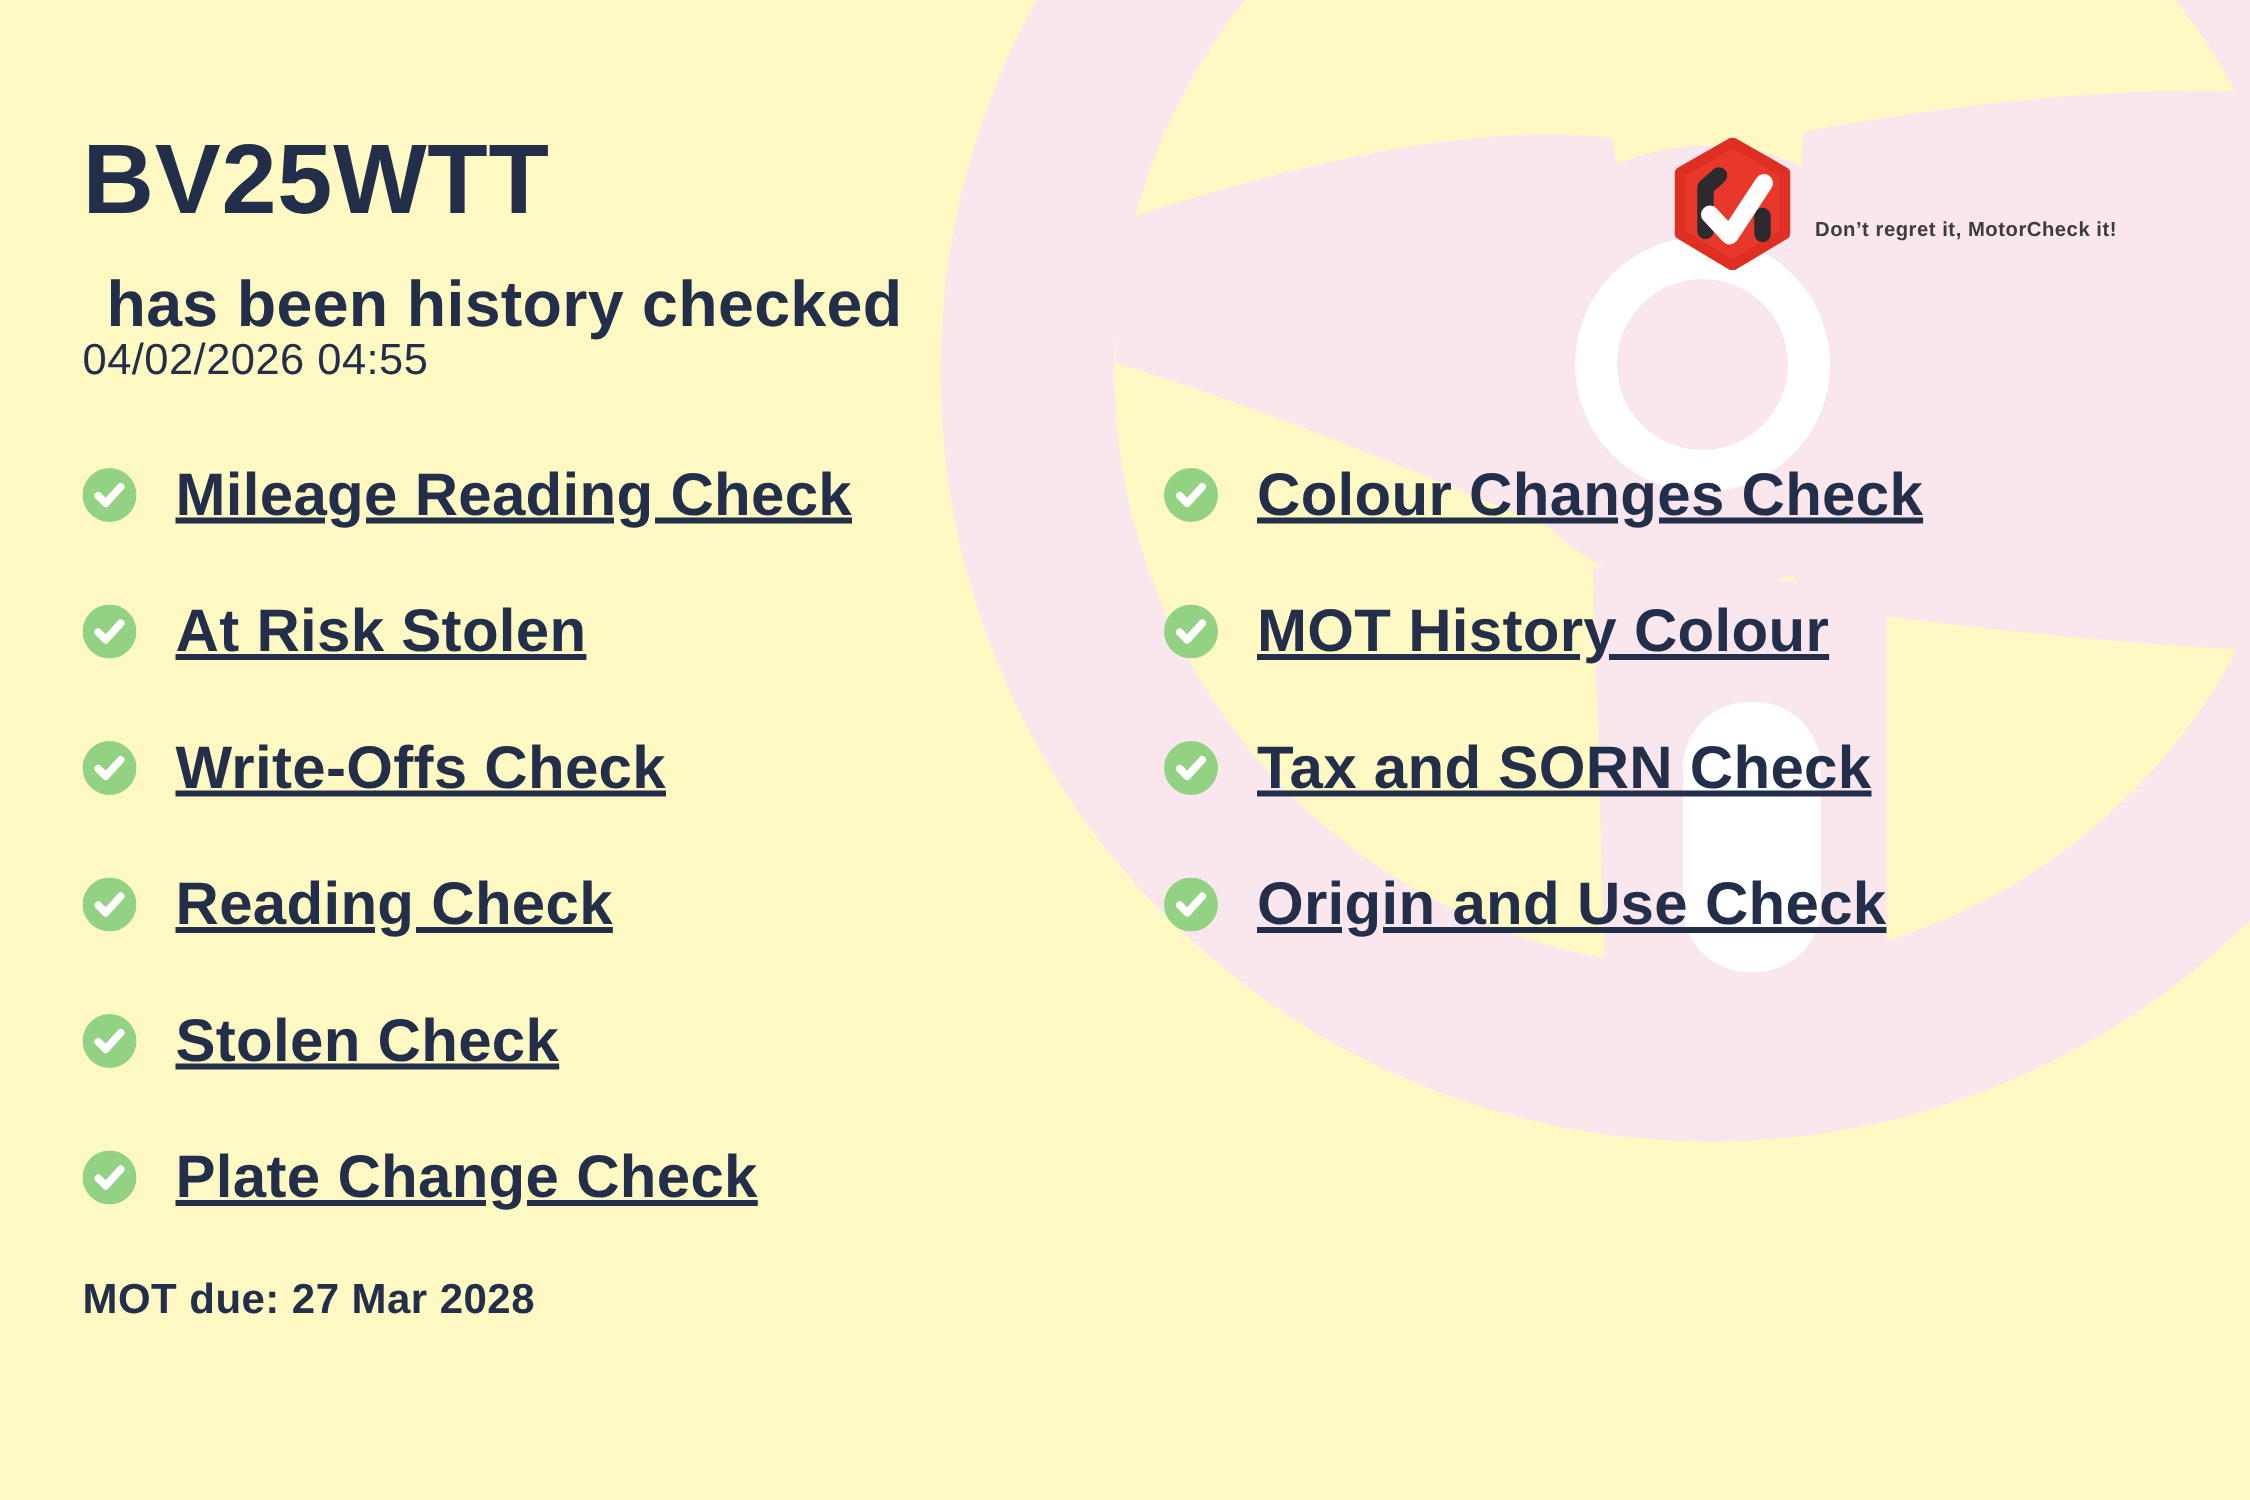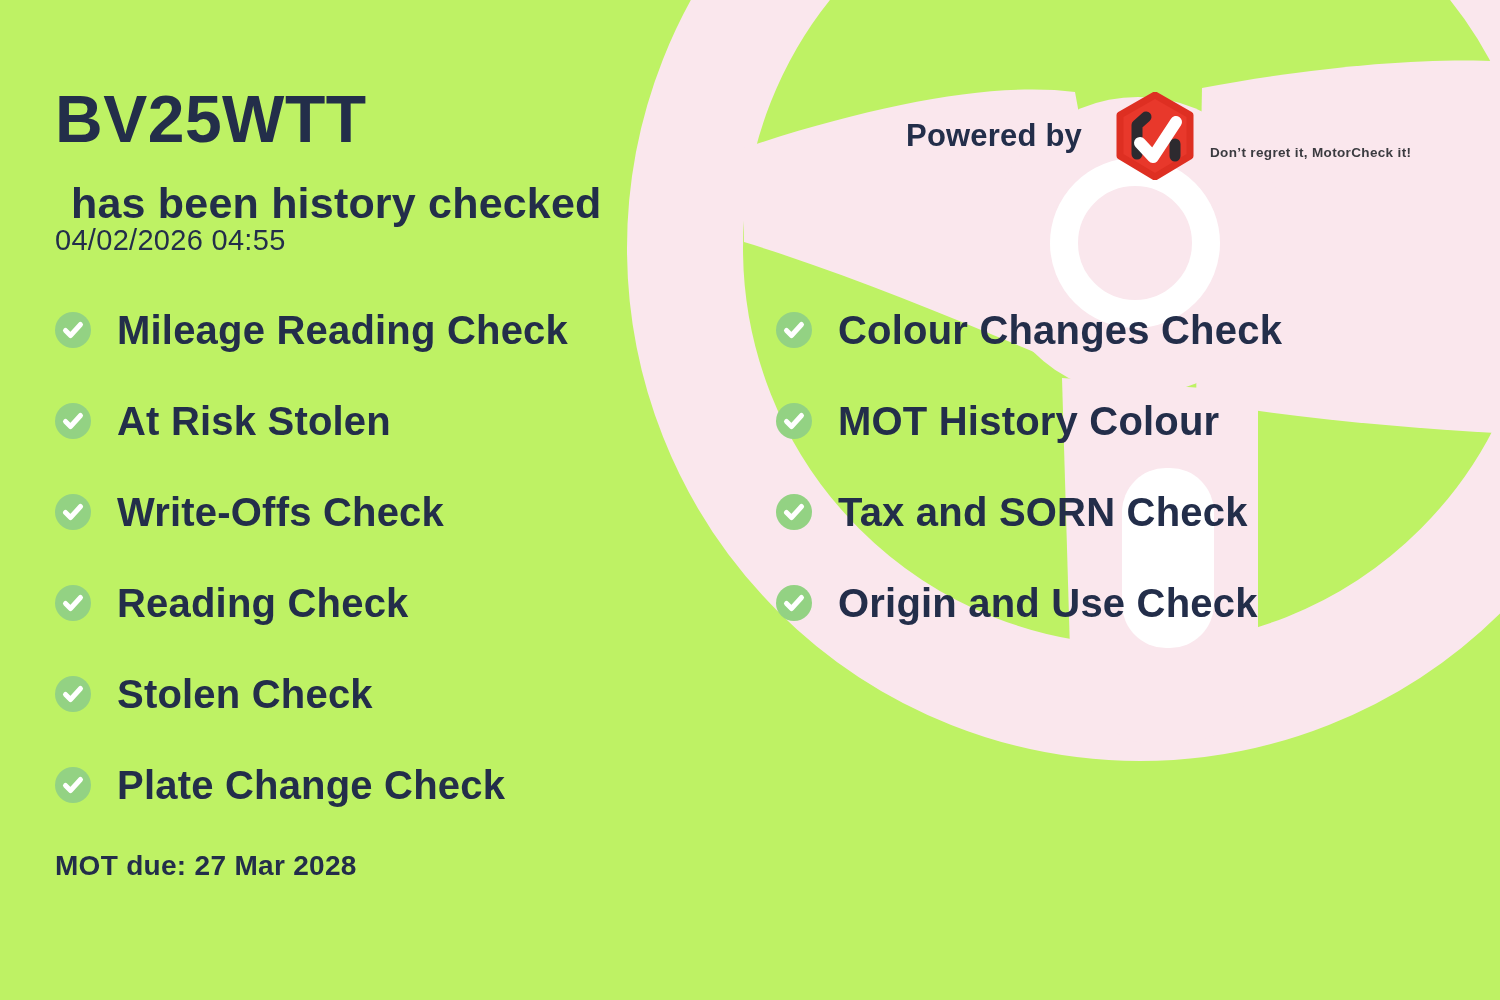--- a/index.html
+++ b/index.html
@@ -1,37 +1,37 @@
 <!DOCTYPE html>
 <html><head>
 <meta charset="utf-8">
 <style>
   html,body{margin:0;padding:0;background:#ffffff;}
   .canvas{
     position:relative;width:1500px;height:1000px;overflow:hidden;
-    background:#bef264;
+    background:#fef9c3;
     font-family:"Liberation Sans","DejaVu Sans",sans-serif;
     color:#232e4a;
   }
   .bg{position:absolute;left:0;top:0;z-index:0;}
   .fg{position:absolute;z-index:1;}
 
   .title{left:55px;top:86px;font-size:66px;font-weight:700;letter-spacing:0.5px;line-height:1;margin:0;}
   .subtitle{left:55px;top:166px;font-size:43px;font-weight:700;letter-spacing:0.2px;line-height:1;margin:16px;}
   .timestamp{left:55px;top:226px;font-size:29px;font-weight:400;letter-spacing:0.3px;line-height:1;}
   .mot-due{left:55px;top:852px;font-size:28px;font-weight:700;letter-spacing:0.3px;line-height:1;}
 
   .powered-by{left:860px;top:120px;width:222px;text-align:right;font-size:31px;font-weight:700;letter-spacing:0.2px;line-height:1;}
   .logo-hex{left:1111px;top:92px;}
   .brand-name{left:1207px;top:101px;font-size:41px;font-weight:700;letter-spacing:-0.5px;line-height:1;}
   .brand-name .motor{color:#343438;}
   .brand-name .check{color:#ee3d2f;}
   .tagline{left:1210px;top:146px;font-size:13.5px;font-weight:700;color:#3b3b40;letter-spacing:0.35px;line-height:1;}
 
-  ul.check-col{position:absolute;z-index:1;list-style:none;margin:0;padding:0;top:302px;}
+  ul.check-col{position:absolute;z-index:1;list-style:none;margin:0;padding:0;top:302px;text-decoration:underline;}
   ul.check-col.left{left:55px;}
   ul.check-col.right{left:776px;}
   .check-row{display:flex;align-items:center;height:56px;margin-bottom:35px;}
   .tick{width:36px;height:36px;flex:0 0 36px;margin-right:26px;display:block;}
   .check-label{font-size:40px;font-weight:700;letter-spacing:0.2px;white-space:nowrap;}
 </style>
 </head>
 <body>
 
 <div class="canvas">
@@ -50,21 +50,20 @@
 
     <circle cx="1135" cy="243" r="71" fill="none" stroke="#ffffff" stroke-width="28"></circle>
 
     <rect x="1122" y="468" width="92" height="180" rx="44" fill="#ffffff"></rect>
   </svg>
 
   <h1 class="fg title">BV25WTT</h1>
   <h2 class="fg subtitle">has been history checked</h2>
   <div class="fg timestamp">04/02/2026 04:55</div>
 
-  <div class="fg powered-by">Powered by</div>
 
   <svg class="fg logo-hex" width="88" height="88" viewBox="0 0 84 88" aria-hidden="true">
     <path d="M42 3 L77 23 L77 64 L42 85 L7 64 L7 23 Z" fill="#e8382b" stroke="#de2f22" stroke-width="7" stroke-linejoin="round"></path>
 
     <path d="M24 62 L24 33 L33 25" fill="none" stroke="#2d2a2f" stroke-width="11" stroke-linecap="round" stroke-linejoin="round"></path>
     <path d="M62 52 L62 64" fill="none" stroke="#2d2a2f" stroke-width="11" stroke-linecap="round"></path>
 
     <path d="M27 51 L40 65 L63 30" fill="none" stroke="#ffffff" stroke-width="12" stroke-linecap="round" stroke-linejoin="round"></path>
   </svg>
 

